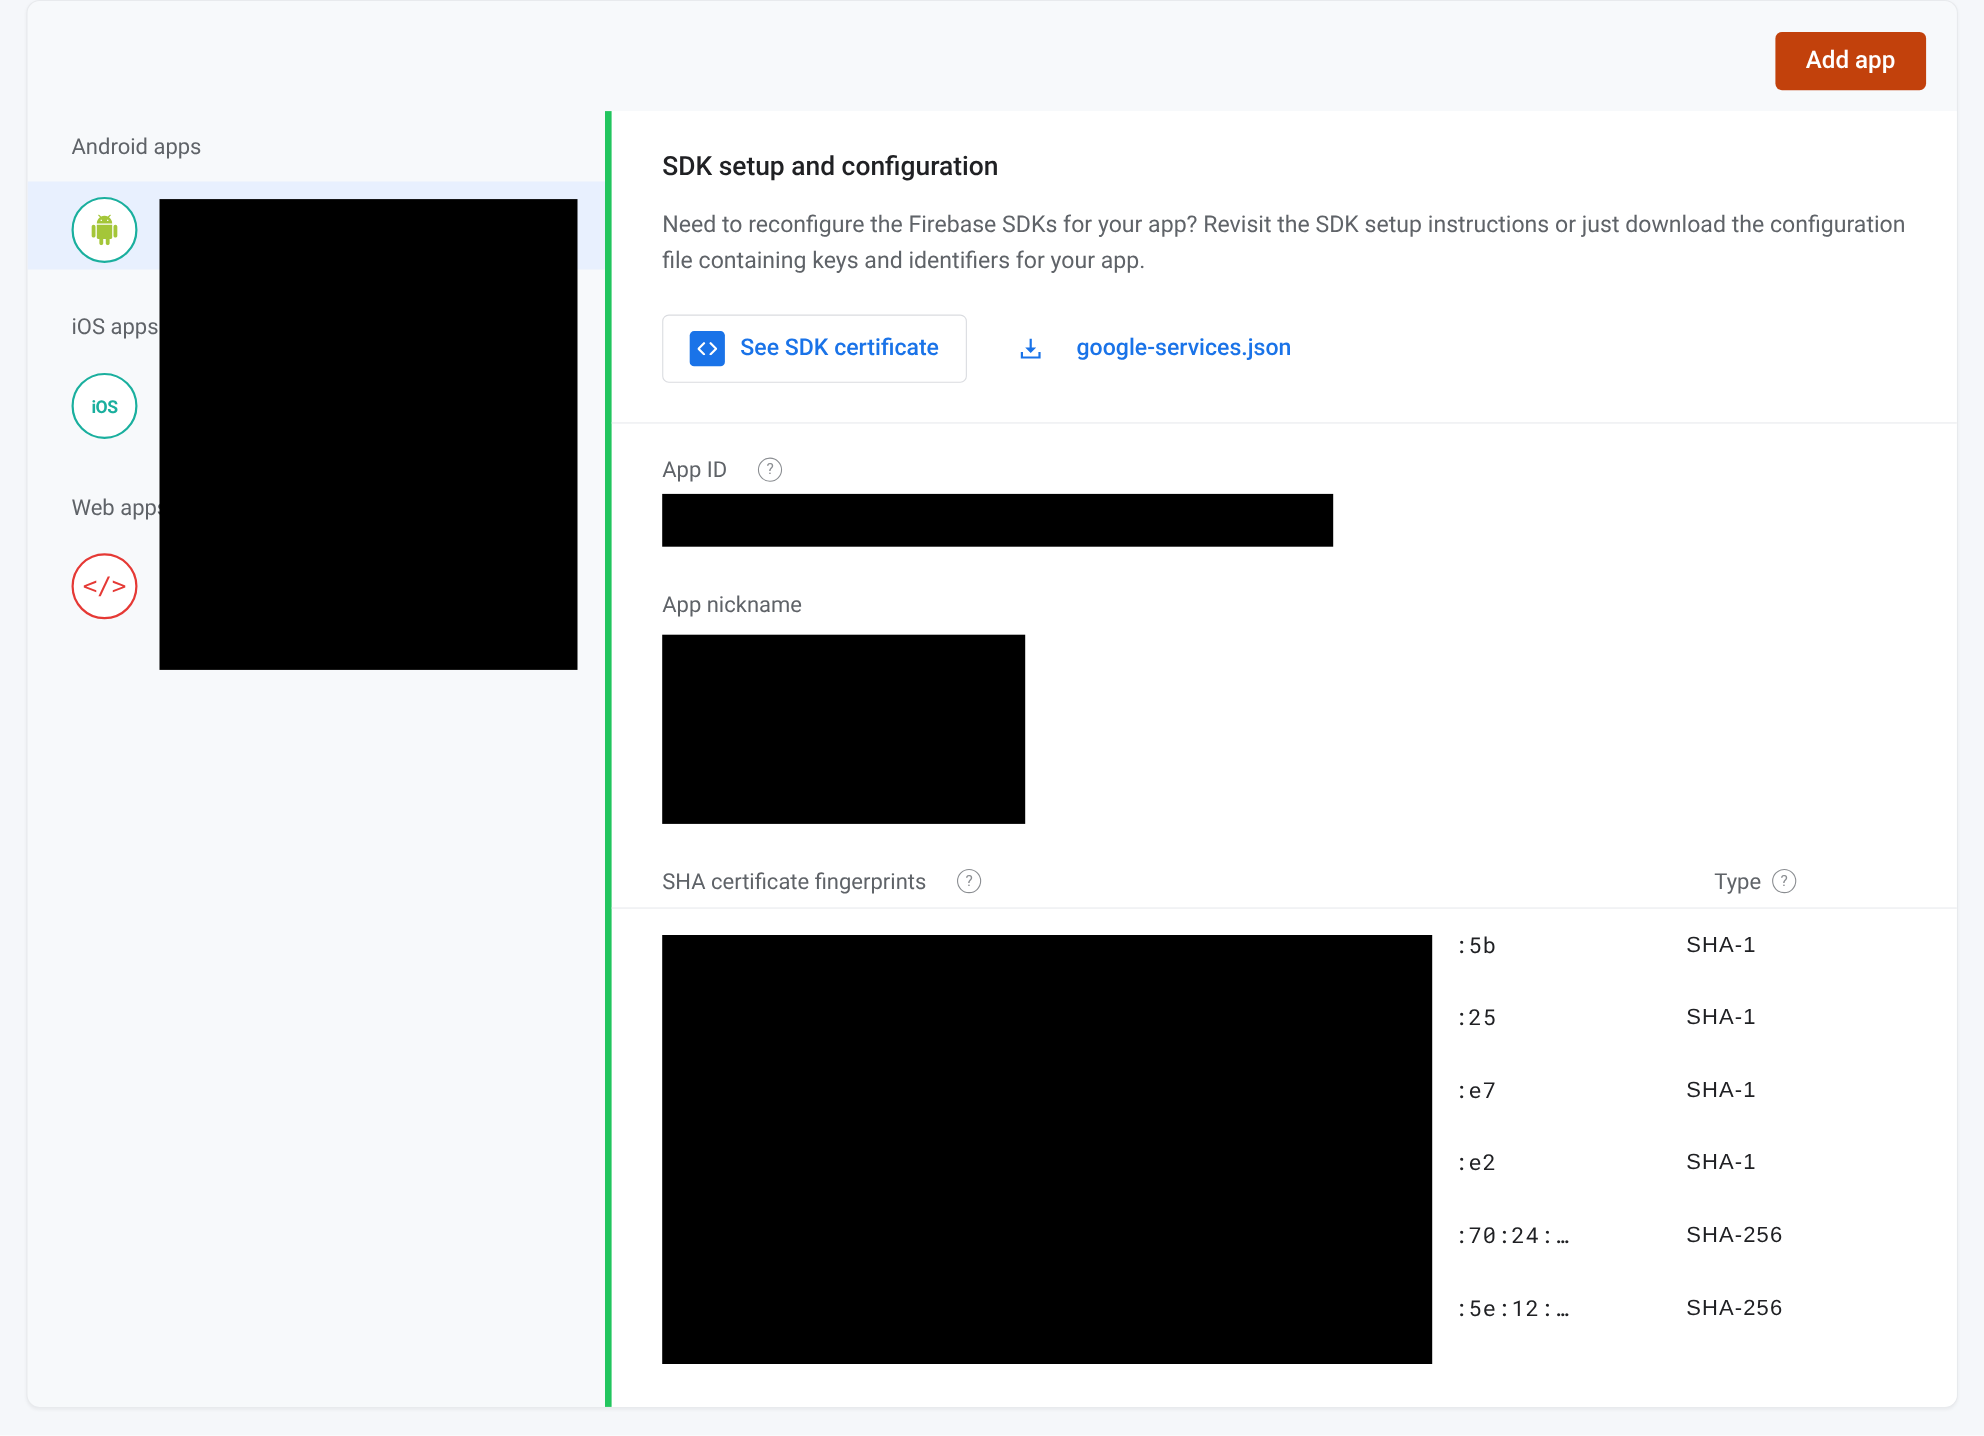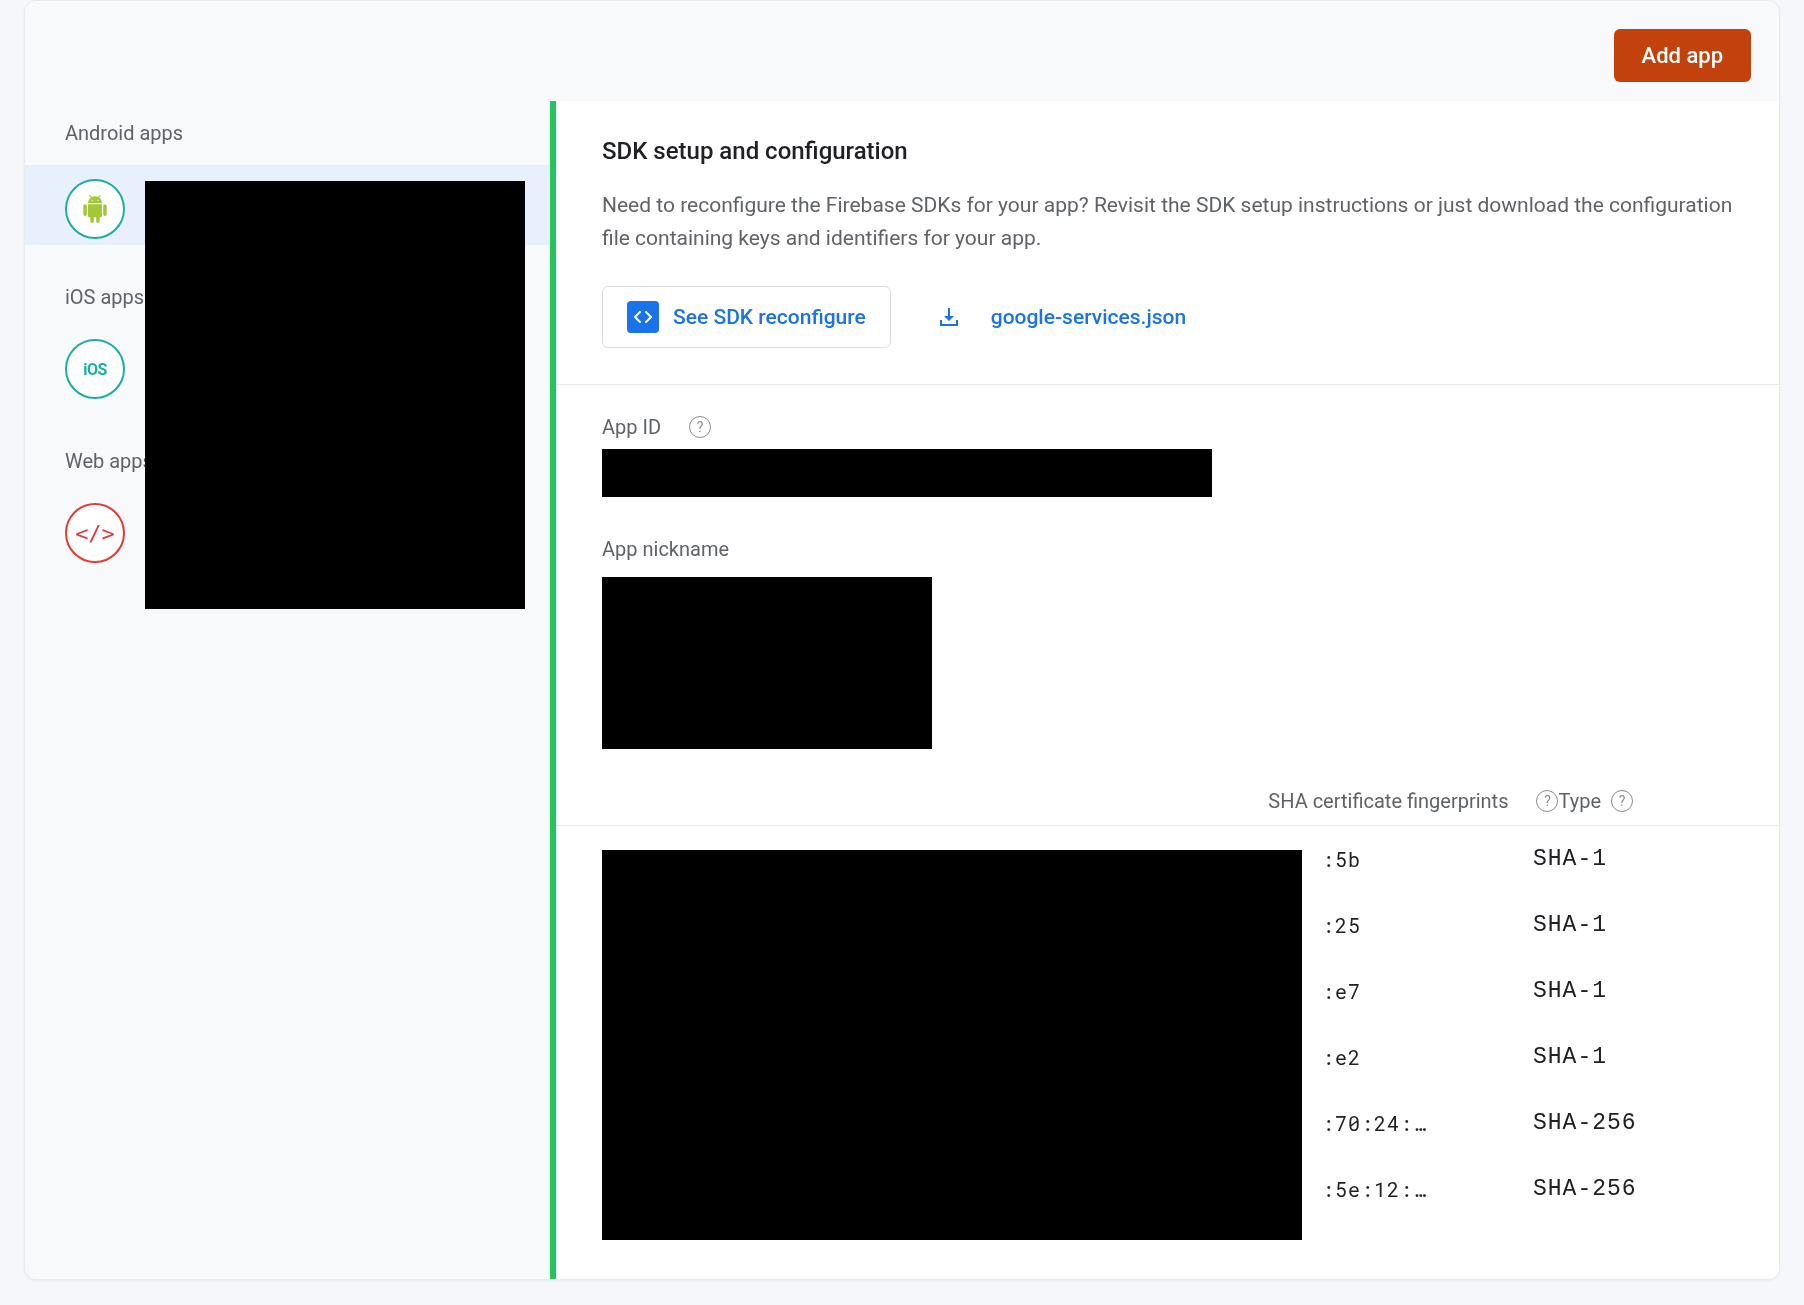--- a/index.html
+++ b/index.html
@@ -231,21 +231,21 @@
     
     .redact-nickname {
       background: #000;
       width: 330px;
       height: 172px;
       margin-top: 16px;
     }
     
     .sha-header {
       display: flex;
-      justify-content: flex-end;
+      justify-content: space-between;
       align-items: center;
       padding: 30px 46px 12px 46px;
     }
     
     .sha-type-label {
       font-size: 20px;
       color: #5f6368;
       display: flex;
       align-items: center;
       gap: 10px;
@@ -279,22 +279,22 @@
     .sha-fragment {
       flex: 1;
       padding-left: 720px;
       font-family: 'Roboto Mono', monospace;
       font-size: 20px;
       letter-spacing: 1px;
     }
     
     .sha-type {
       width: 200px;
-      font-family: Liberation Mono, monospace;
-      font-size: 23px;
+      font-family: Liberation Sans, sans-serif;
+      font-size: 20px;
       letter-spacing: 1px;
     }
     
     .ios-apps-section, .web-apps-section {
       margin-top: 40px;
     }
     
     .ios-apps-section .section-label, .web-apps-section .section-label {
       padding-top: 0;
     }
@@ -352,21 +352,21 @@
         <h2 class="sdk-title">SDK setup and configuration</h2>
         <p class="sdk-description">Need to reconfigure the Firebase SDKs for your app? Revisit the SDK setup instructions or just download the configuration file containing keys and identifiers for your app.</p>
 
         <div class="action-row">
           <button class="outline-btn">
             <span class="code-icon-box">
               <svg width="18" height="12" viewBox="0 0 18 12" fill="none">
                 <path d="M6 1L1 6L6 11M12 1L17 6L12 11" stroke="white" stroke-width="2" stroke-linecap="round" stroke-linejoin="round"></path>
               </svg>
             </span>
-            <span>See SDK reconfigure</span>
+            <span>See SDK certificate</span>
           </button>
 
           <a class="download-link">
             <svg class="download-icon" viewBox="0 0 24 24" fill="#1a73e8">
               <path d="M19 15v4H5v-4H3v6h18v-6h-2zM13 3h-2v8H7l5 5 5-5h-4V3z"></path>
             </svg>
             <span>google-services.json</span>
           </a>
         </div>
       </div>

